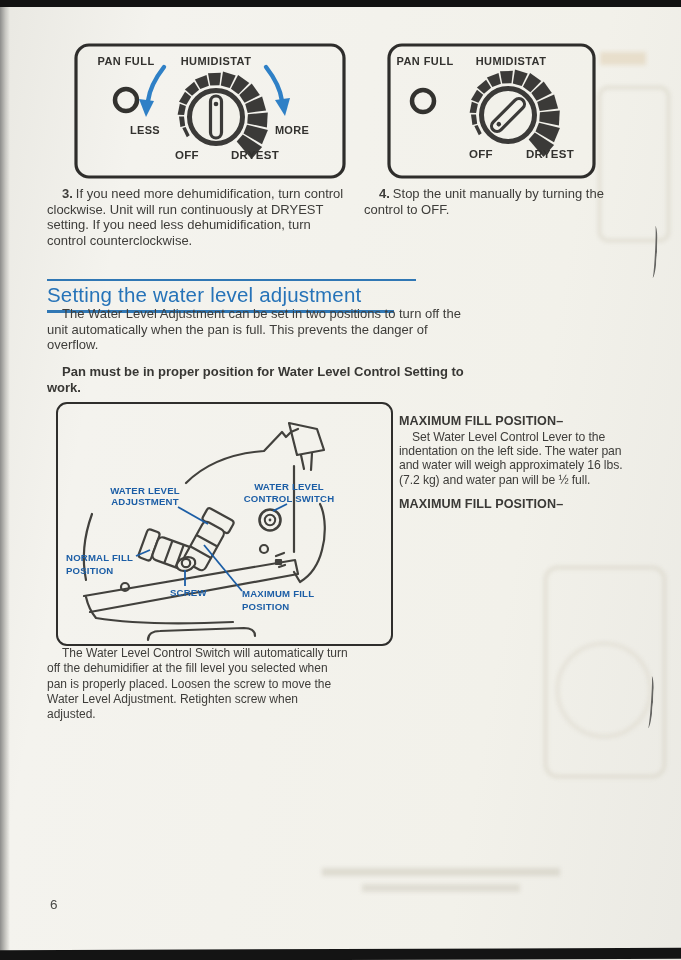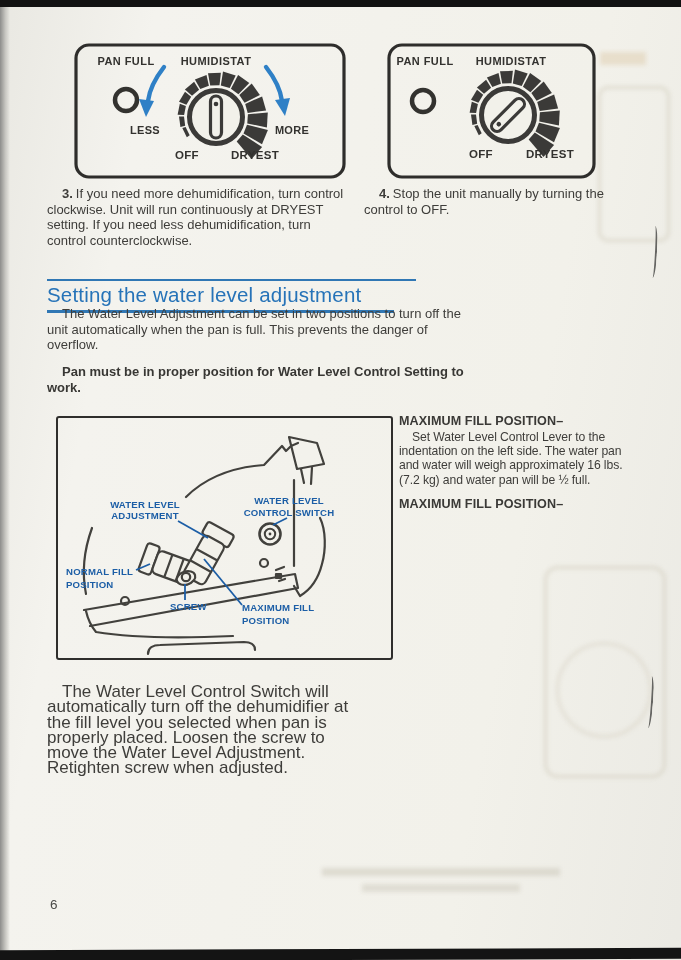--- a/index.html
+++ b/index.html
@@ -22,27 +22,27 @@
   .step{position:absolute;font-size:13px;line-height:15.6px;text-indent:15px;}
   .stepnum{font-weight:bold;margin-right:3px;}
   .section-head{position:absolute;left:47px;top:279px;}
   .rule{height:2.4px;background:#3077b4;}
   .rule-top{width:369px;}
   .rule-bottom{width:347px;}
   .section-title{margin:2px 0 3px 0;font-size:20.5px;font-weight:normal;color:#2673b8;letter-spacing:.2px;}
   .intro{position:absolute;left:47px;top:306px;width:428px;font-size:13px;line-height:15.6px;text-indent:15px;}
   .bold-note{position:absolute;left:47px;top:364px;width:444px;font-size:13px;line-height:15.6px;
              font-weight:bold;text-indent:15px;color:#383734;}
-  .diagram-box{position:absolute;left:56px;top:416px;width:333px;height:240px;
-               border:2px solid #2f2e2c;border-radius:3px;}
+  .diagram-box{position:absolute;left:56px;top:402px;width:333px;height:240px;
+               border:2px solid #2f2e2c;border-radius:11px;}
   .diag-lbl{font-size:9.6px;fill:#1c5ea6;letter-spacing:.2px;}
   .fill-col{position:absolute;left:399px;top:414px;width:226px;}
   .fill-col h3{margin:0 0 2px 0;font-size:12.6px;color:#3a3936;letter-spacing:.1px;}
   .fill-col p{font-size:12.2px;line-height:14.2px;text-indent:13px;margin-bottom:10px;letter-spacing:-.1px;}
-  .closing{position:absolute;left:47px;top:684px;width:302px;font-size:17px;line-height:15.3px;text-indent:15px;}
+  .closing{position:absolute;left:47px;top:646px;width:302px;font-size:12px;line-height:15.3px;text-indent:15px;}
   .page-num{position:absolute;left:50px;top:897px;font-size:13.5px;color:#4a4a48;}
   .staple{position:absolute;width:5px;height:52px;border-right:2.5px solid #454543;
           border-radius:45%;opacity:.8;}
   .ghost{position:absolute;filter:blur(2px);pointer-events:none;}
 </style>
 </head>
 <body>
 
 <div class="page">
 

